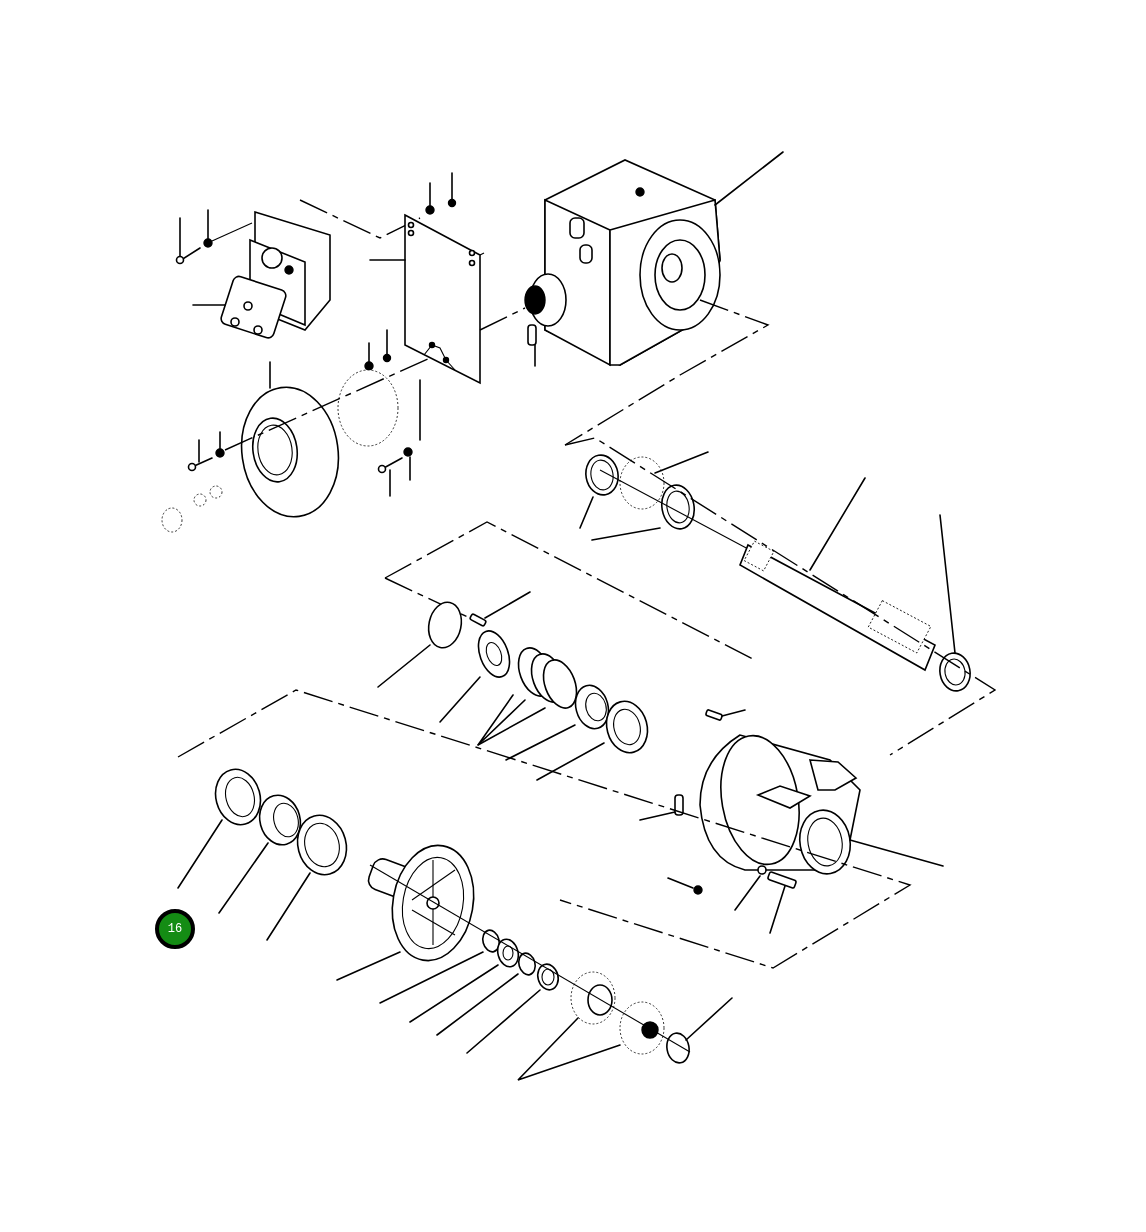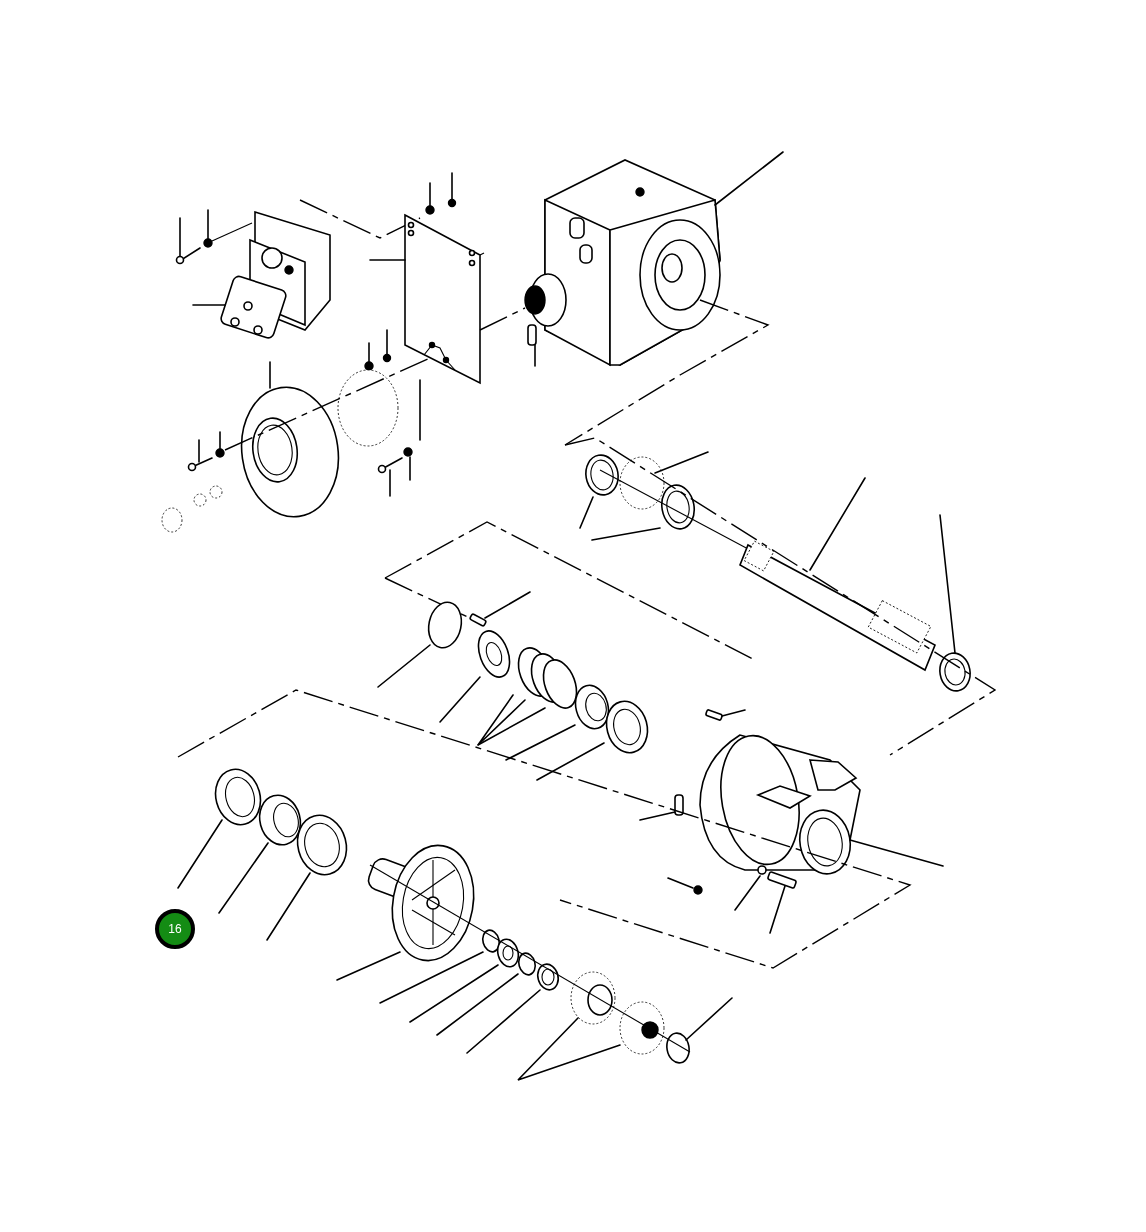--- a/index.html
+++ b/index.html
@@ -7,21 +7,21 @@
          font-family: "Liberation Sans", sans-serif; }
   #diagram { position: absolute; left: 0; top: 0; width: 1146px; height: 1232px; }
   .ln { stroke: #000; stroke-width: 1.6; fill: none; stroke-linecap: round; }
   .thin { stroke: #000; stroke-width: 1.1; fill: none; }
   .dash { stroke: #000; stroke-width: 1.4; fill: none; stroke-dasharray: 30 6 6 6; }
   .part { stroke: #000; stroke-width: 1.6; fill: #fff; }
   .partk { stroke: #000; stroke-width: 1.4; fill: #000; }
   .hatch { stroke: #000; stroke-width: 0.8; fill: #fff; stroke-dasharray: 2 2; }
   .callout { position: absolute; left: 155px; top: 909px; width: 40px; height: 40px;
              box-sizing: border-box; border-radius: 50%; border: 4px solid #000;
-             display: flex; align-items: center; justify-content: center; cursor: pointer; }
+             display: flex; align-items: center; justify-content: center; cursor: pointer; font-family: Liberation Mono, monospace; }
   .callout-label { color: #ffffff; font-size: 12px; line-height: 1; }
 </style>
 </head>
 <body>
 
 <svg id="diagram" viewBox="0 0 1146 1232" xmlns="http://www.w3.org/2000/svg">
 
   <g>
     <polygon class="part" points="255,212 330,235 330,300 305,330 255,310"></polygon>
     <polygon class="part" points="250,240 305,262 305,325 250,302"></polygon>

